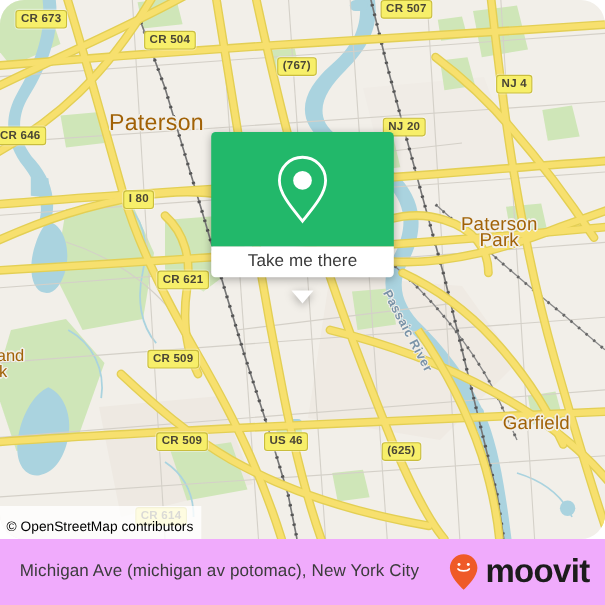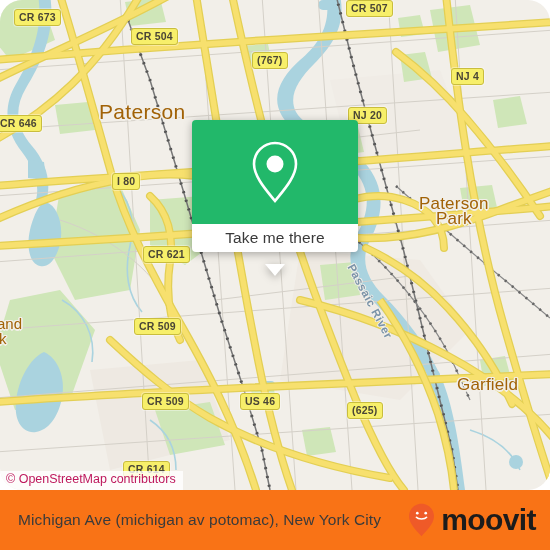--- a/index.html
+++ b/index.html
@@ -58,24 +58,24 @@
     letter-spacing:.6px;
     white-space:nowrap;
     text-shadow:-1px 0 #f2efe9,1px 0 #f2efe9,0 -1px #f2efe9,0 1px #f2efe9;
   }
 
   
   .attrib{
     position:absolute;
     left:0;bottom:0;
     background:rgba(255,255,255,.80);
-    color:#be185d;
+    color:#000000;
     font-size:12.5px;
     line-height:16px;
-    padding:0 7px 3px 6px;
+    padding:11px 7px 3px 6px;
   }
 
   
   .popup{
     position:absolute;
     left:192px;top:120px;
     width:166px;
     filter:drop-shadow(0 2px 4px rgba(0,0,0,.30));
   }
   .popup-body{
@@ -99,21 +99,21 @@
     top:144px;
     width:0;height:0;
     border-left:10px solid transparent;
     border-right:10px solid transparent;
     border-top:12px solid #ffffff;
   }
 
   
   .footer{
     position:absolute;left:0;bottom:0;width:550px;height:60px;
-    background:#f97316;
+    background:#f0abfc;
     display:flex;align-items:center;
   }
   .footer-title{
     margin-left:18px;
     color:#3b3b3b;
     font-size:15.5px;
     letter-spacing:.1px;
     white-space:nowrap;
   }
   .logo{

